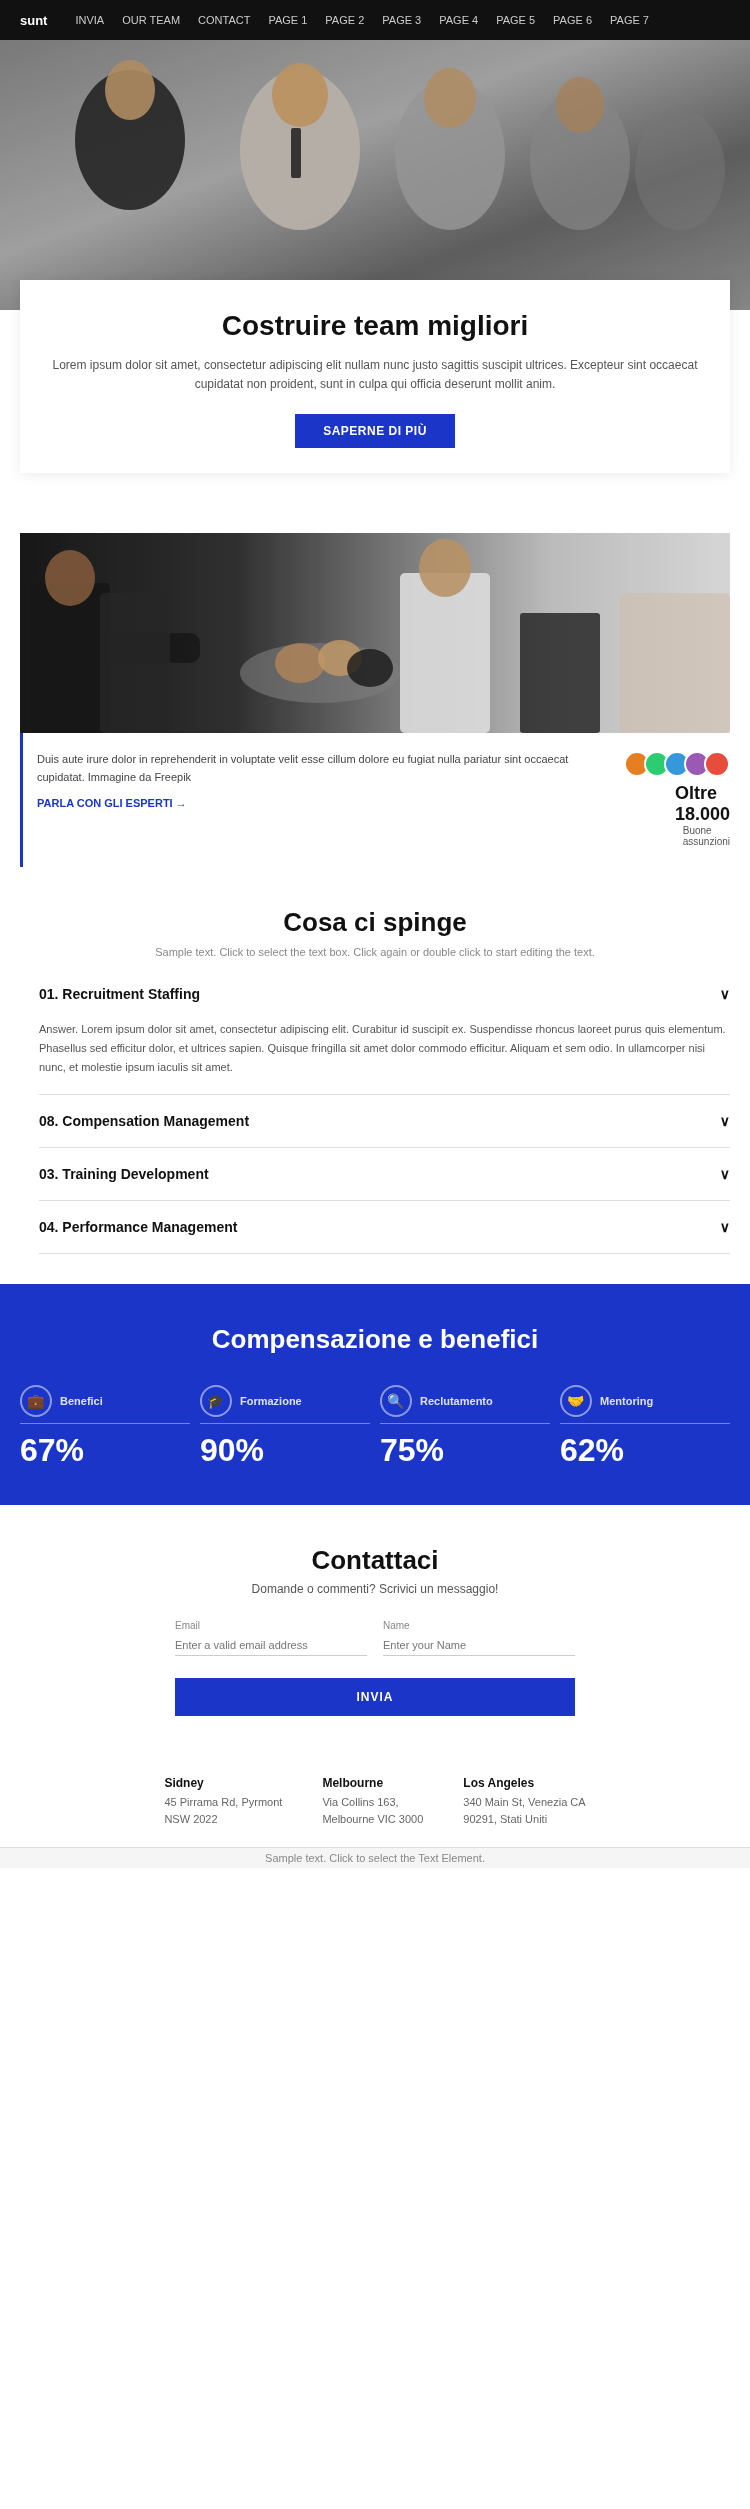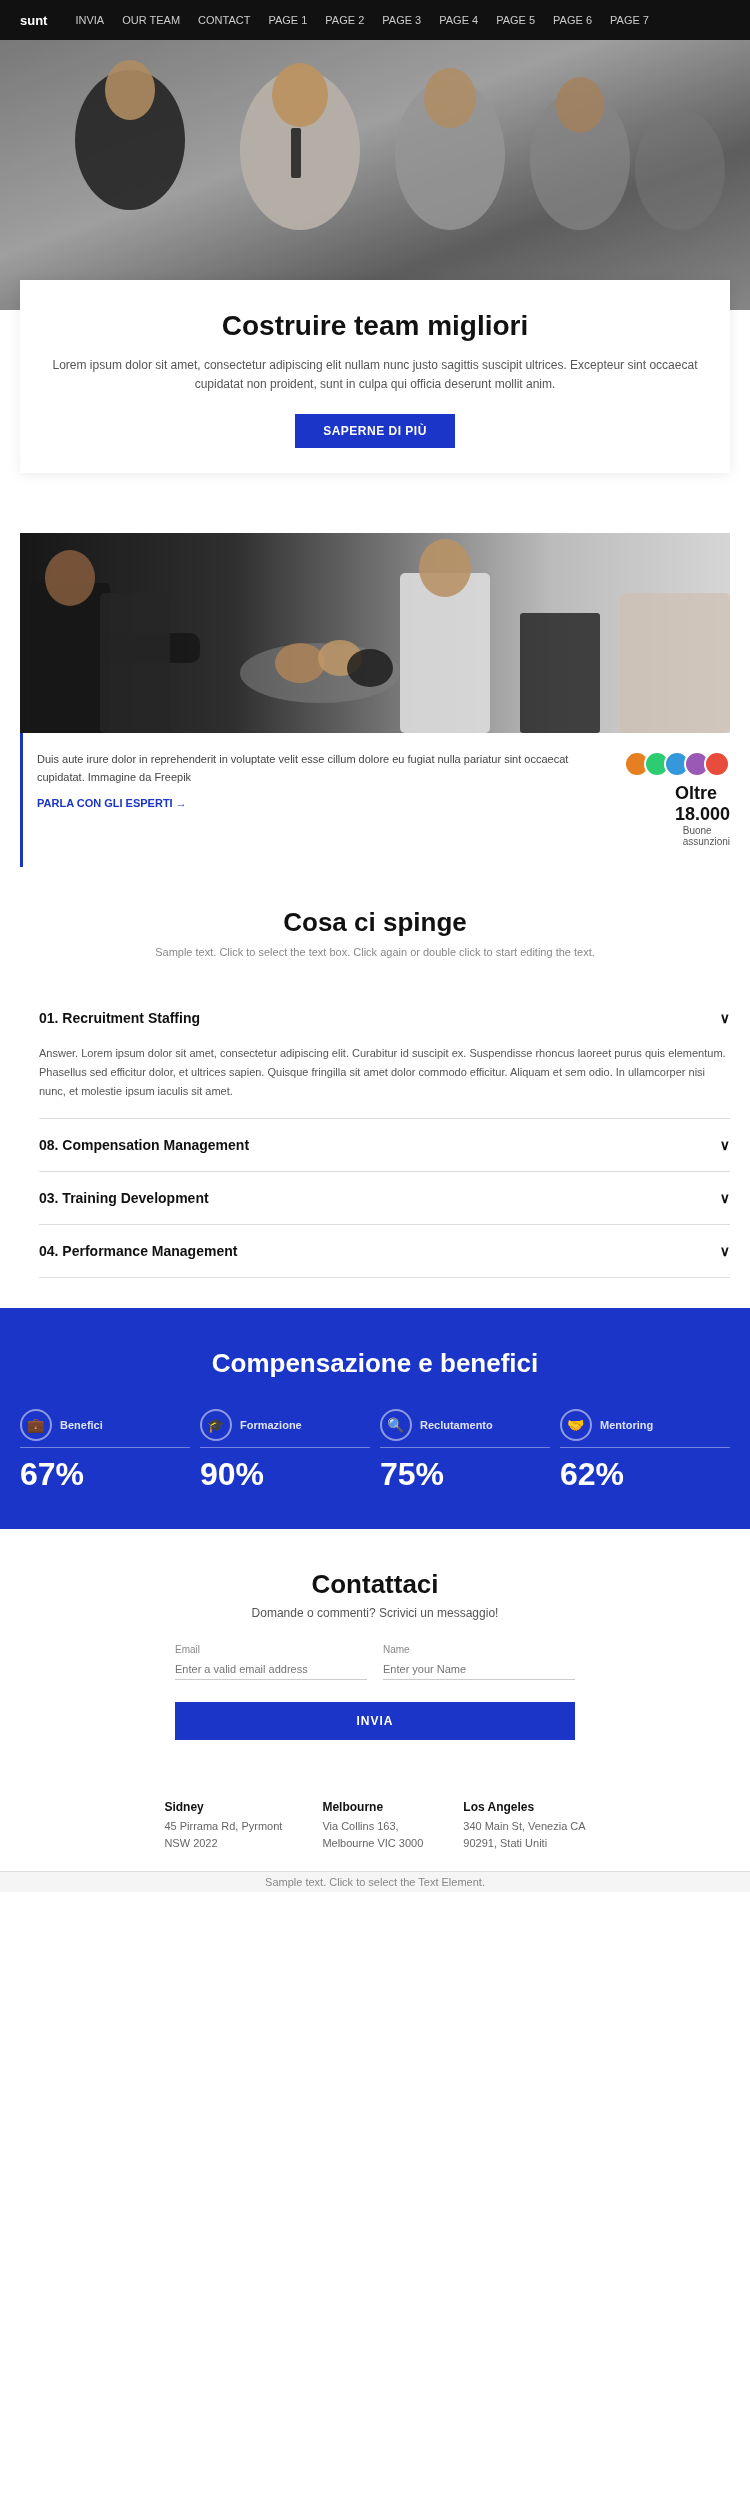--- a/index.html
+++ b/index.html
@@ -97,21 +97,21 @@
     .avatar-circle:first-child { margin-left: 0; }
     .stat-number { font-size: 18px; font-weight: bold; color: #111; }
     .stat-label { font-size: 10px; color: #555; }
 
     
     .cosa-section {
       padding: 40px 20px 10px;
       text-align: center;
     }
     .cosa-section h2 { font-size: 26px; font-weight: 700; margin-bottom: 8px; color: #111; }
-    .cosa-section .subtitle { font-size: 11px; color: #888; margin-bottom: 24px; }
+    .cosa-section .subtitle { font-size: 11px; color: #888; }
 
     
     .accordion { margin: 0 20px 30px; }
     .accordion-item { border-bottom: 1px solid #ddd; margin-left: 19px; }
     .accordion-header {
       display: flex;
       justify-content: space-between;
       align-items: center;
       padding: 18px 0;
       cursor: pointer;

